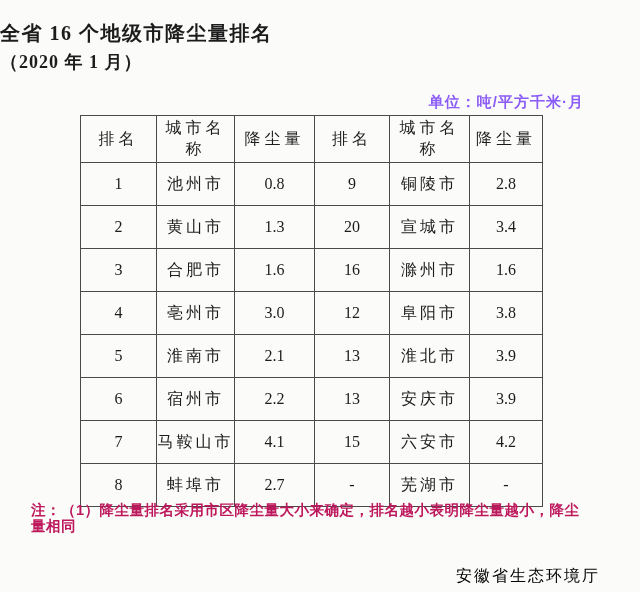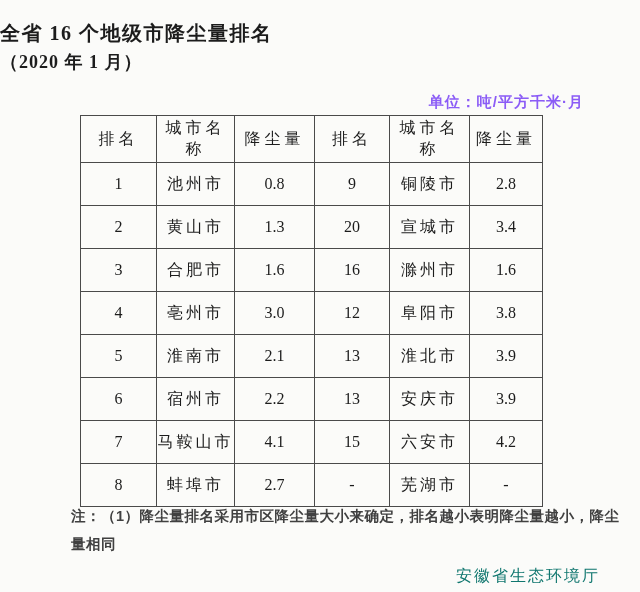--- a/index.html
+++ b/index.html
@@ -55,29 +55,28 @@
     text-align: center; vertical-align: middle;
     padding: 0;
   }
   td.cjk { letter-spacing: 3px; }
   td.num { font-size: 15.5px; letter-spacing: 0; }
 
   .note {
     position: absolute; left: 31px; top: 502px; width: 560px;
     font-family: "Liberation Sans", "DejaVu Sans", sans-serif;
     font-size: 14.5px; font-weight: 600;
-    line-height: 28px; letter-spacing: 0.5px;
-    color: #404040;
-    margin-left: 40px;
+    line-height: 16px; letter-spacing: 0.5px;
+    color: #be185d;
   }
 
   .signature {
     position: absolute; top: 566px; right: 40px;
     font-size: 16px; font-weight: 500; letter-spacing: 2px;
-    color: #0f766e;
+    color: #000000;
     text-align: center;
   }
 </style>
 </head>
 <body>
 
 <div class="page">
 
   <div class="title-line1">全省 16 个地级市降尘量排名</div>
   <div class="title-line2">（2020 年 1 月）</div>

